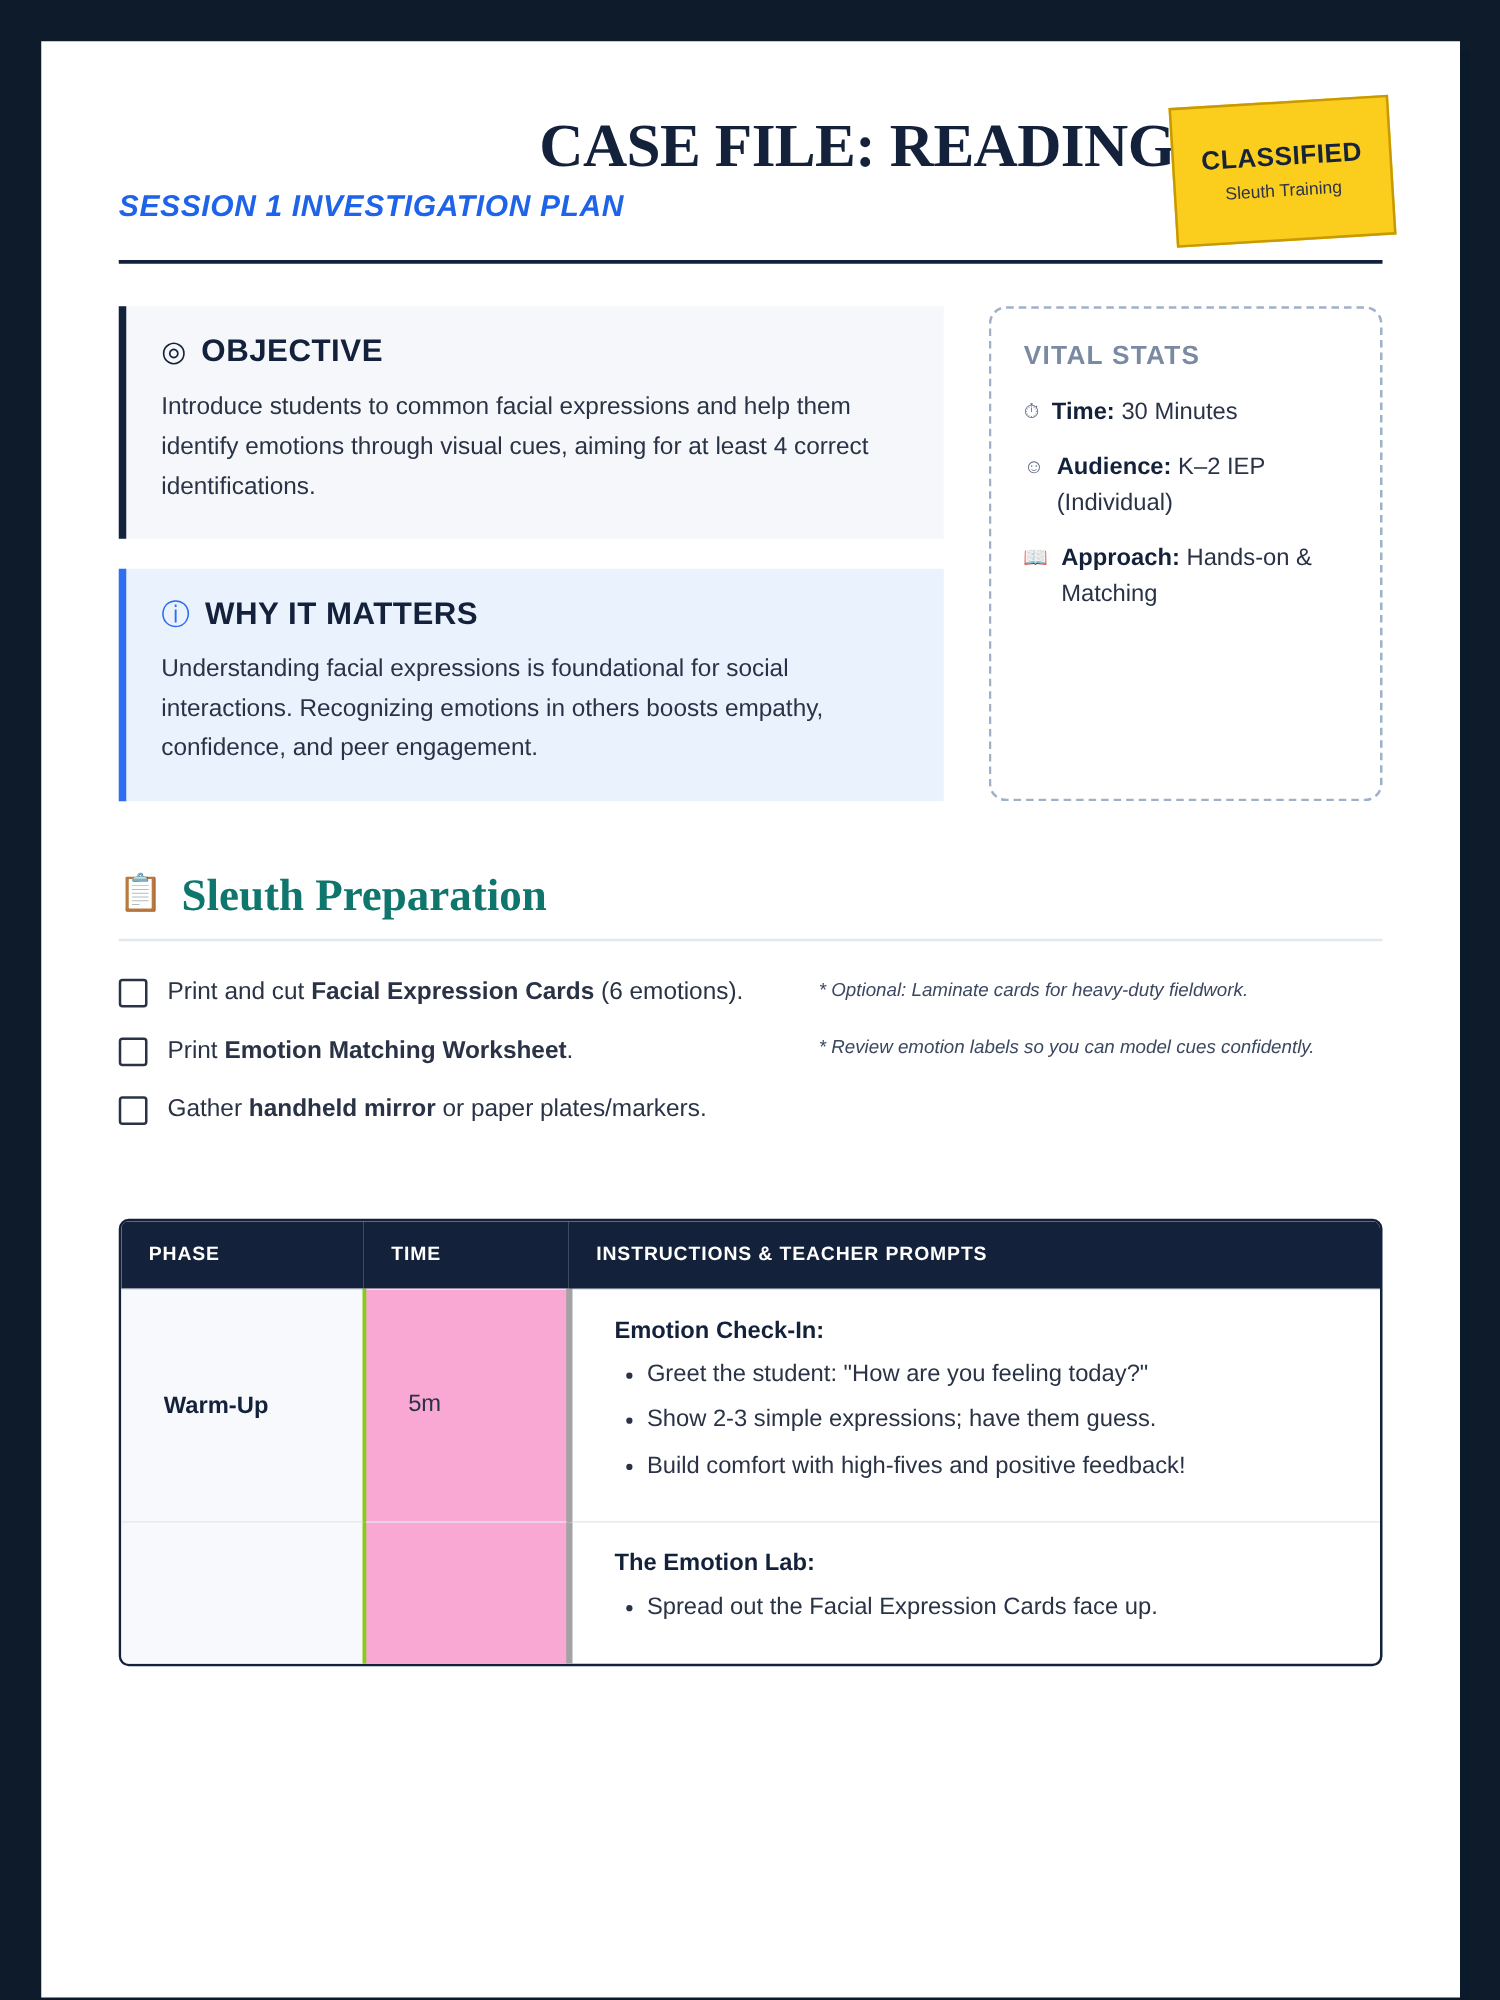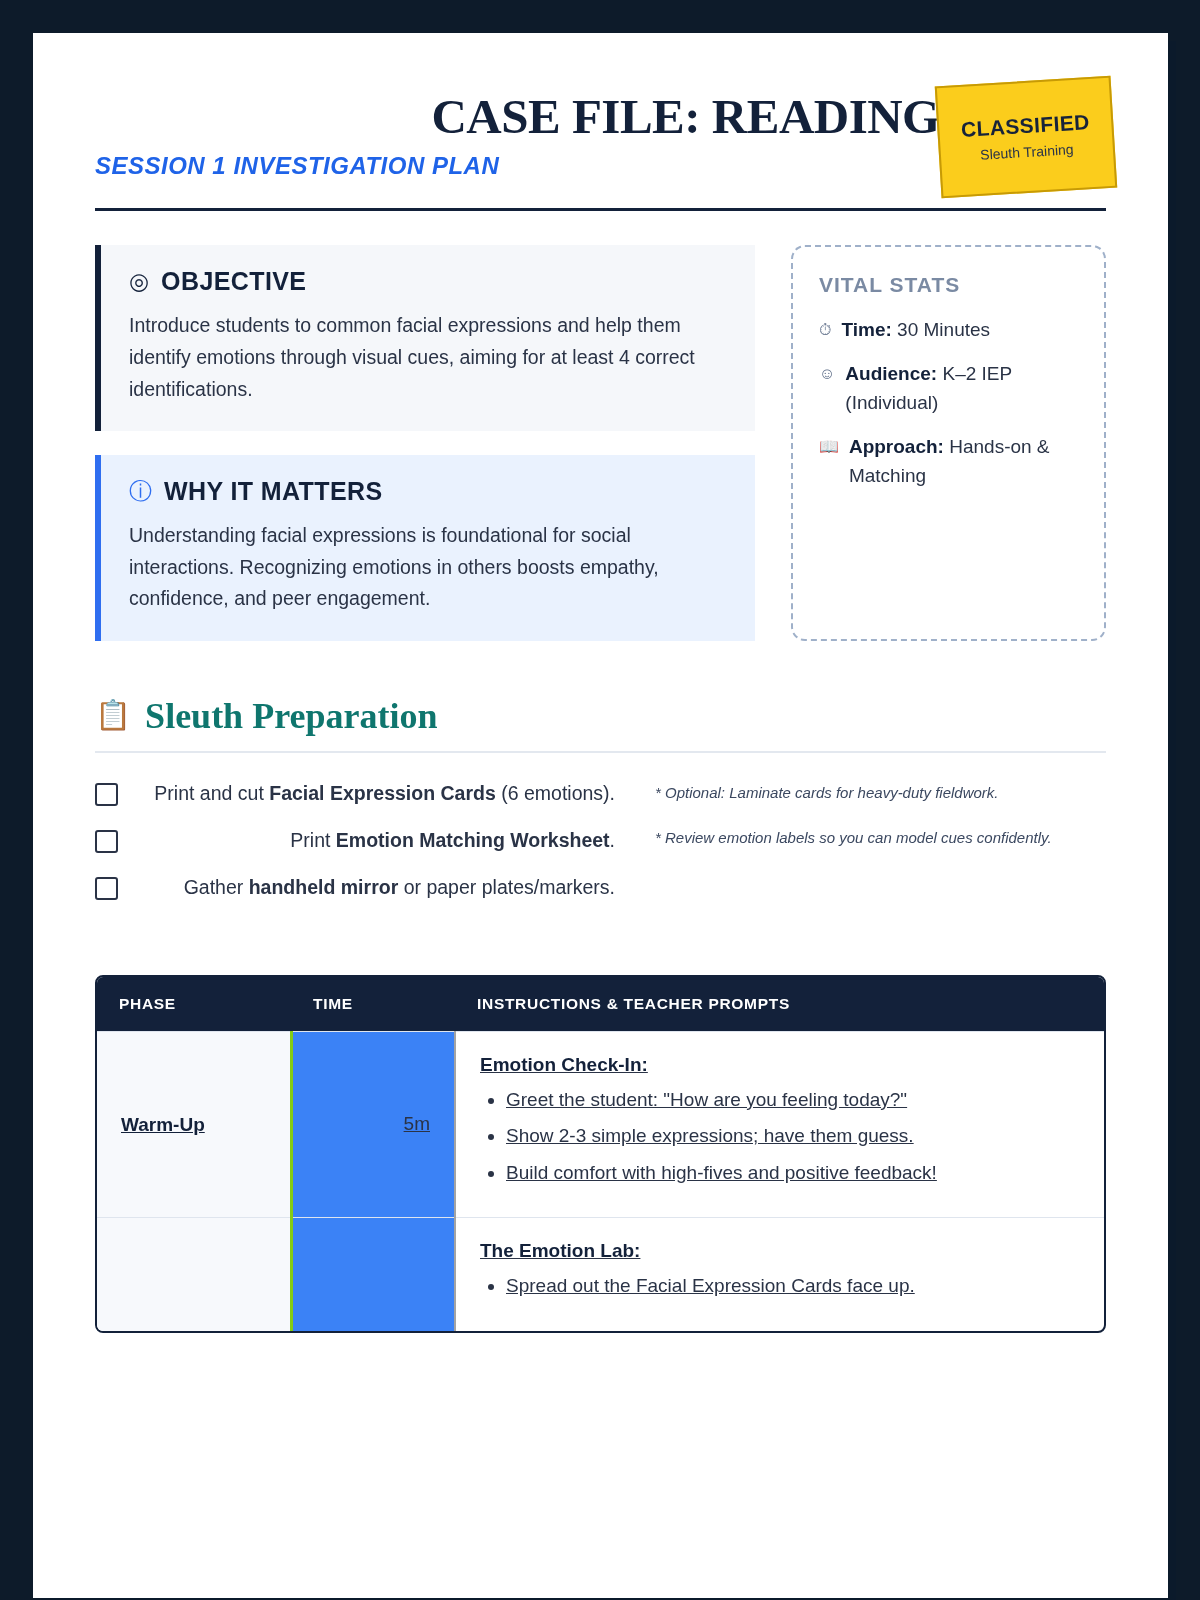--- a/index.html
+++ b/index.html
@@ -191,21 +191,20 @@
   }
   .prep-left { width: 520px; }
   .prep-right { flex: 1; padding-top: 2px;}
   .check-item {
     display: flex;
     gap: 16px;
     margin-bottom: 18px;
     font-size: 19.5px;
     line-height: 1.5;
     color: #2a3346;
-    justify-content: space-between;
   }
   .box {
     width: 19px;
     height: 19px;
     border: 2px solid #2a3346;
     border-radius: 3px;
     flex: none;
     margin-top: 4px;
   }
   .note {
@@ -233,39 +232,38 @@
     color: #ffffff;
     text-align: left;
     font-size: 15.5px;
     letter-spacing: 0.7px;
     font-weight: bold;
     padding: 18px 22px;
   }
   th.c-phase { width: 150px; }
   th.c-time { width: 120px; }
   tbody td {
-    padding: 22px 24px;
+    padding: 22px 34px;
     vertical-align: top;
     border-top: 1px solid #dfe5ee;
     font-size: 19px;
     color: #2a3346;
-    text-decoration: underline;
   }
   td.c-phase {
     font-weight: bold;
     color: #13213a;
     background: #f7f9fc;
     border-right: 3px solid #84cc16;
     vertical-align: middle;
     line-height: 1.35;
   }
   td.c-time {
-    text-align: right;
-    background: #3b82f6;
-    border-right: 2px solid #a3a3a3;
+    text-align: left;
+    background: #f9a8d4;
+    border-right: 5px solid #a3a3a3;
     vertical-align: middle;
   }
   .row-title {
     font-weight: bold;
     color: #13213a;
     margin-bottom: 10px;
     font-size: 19px;
   }
   ul.bullets {
     margin: 0;

